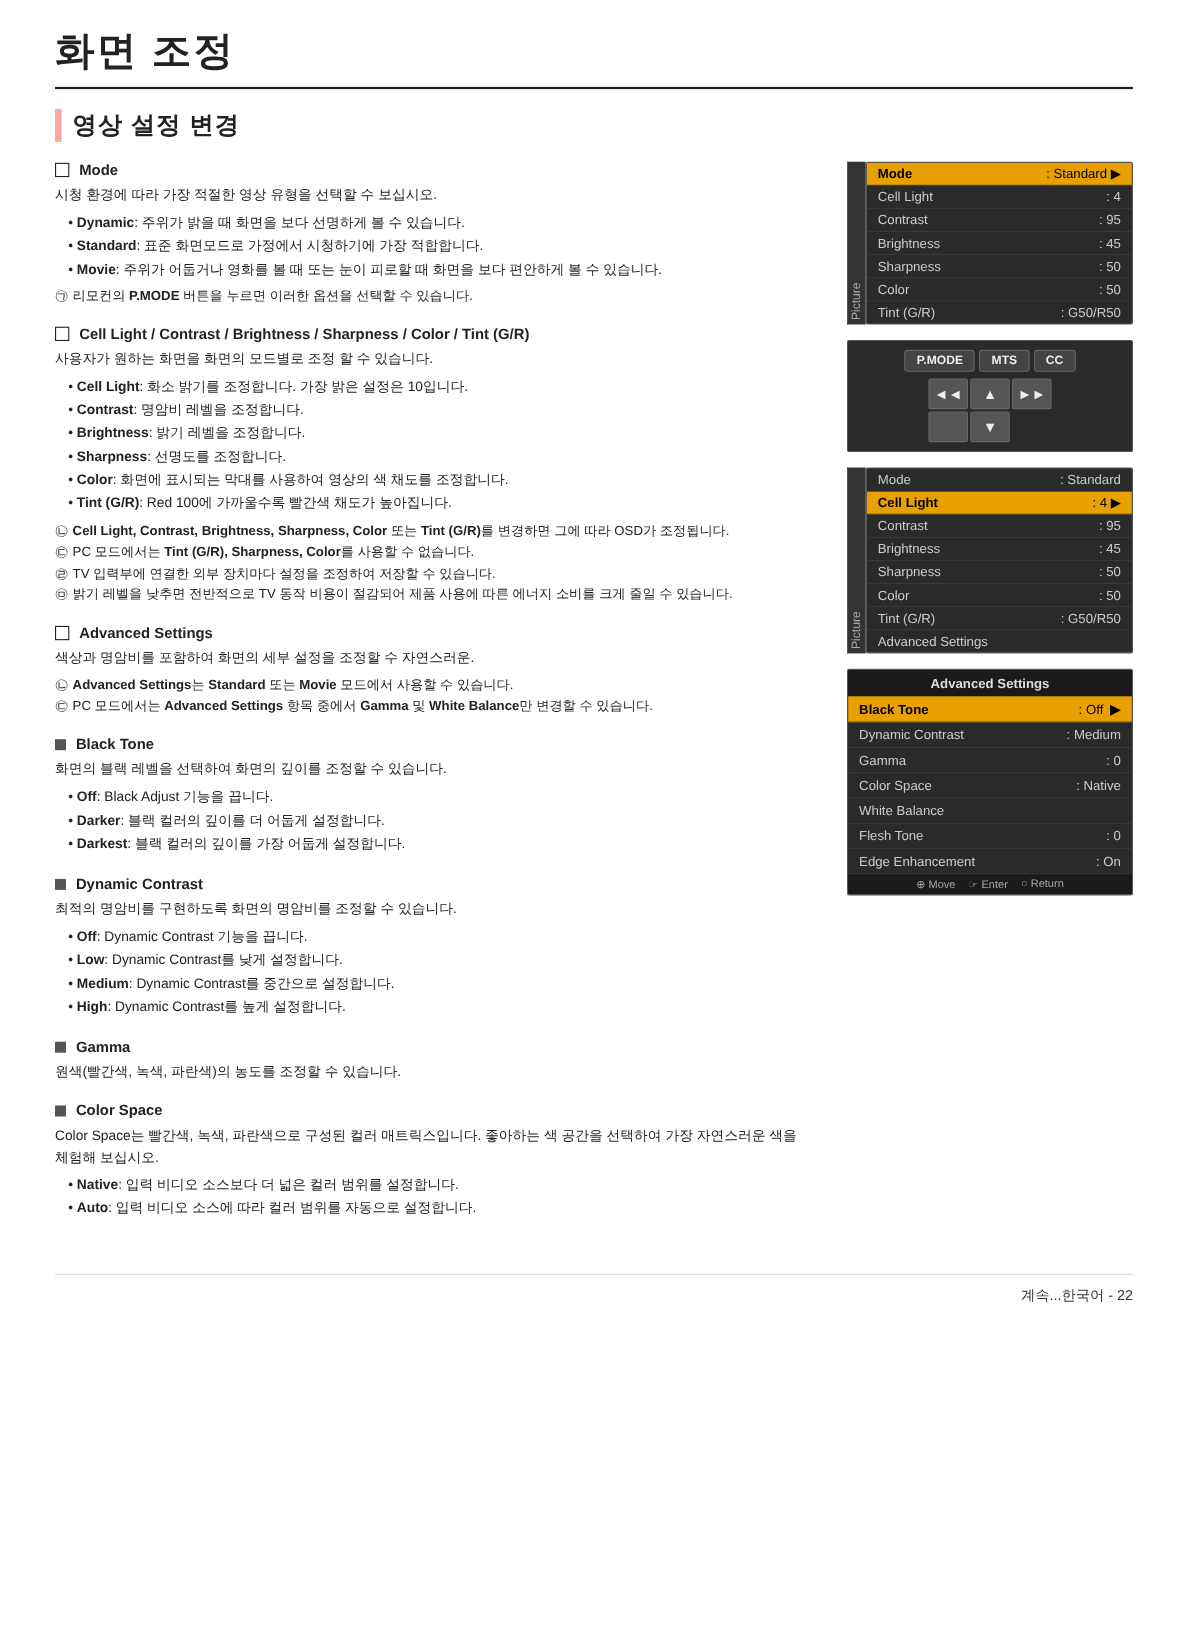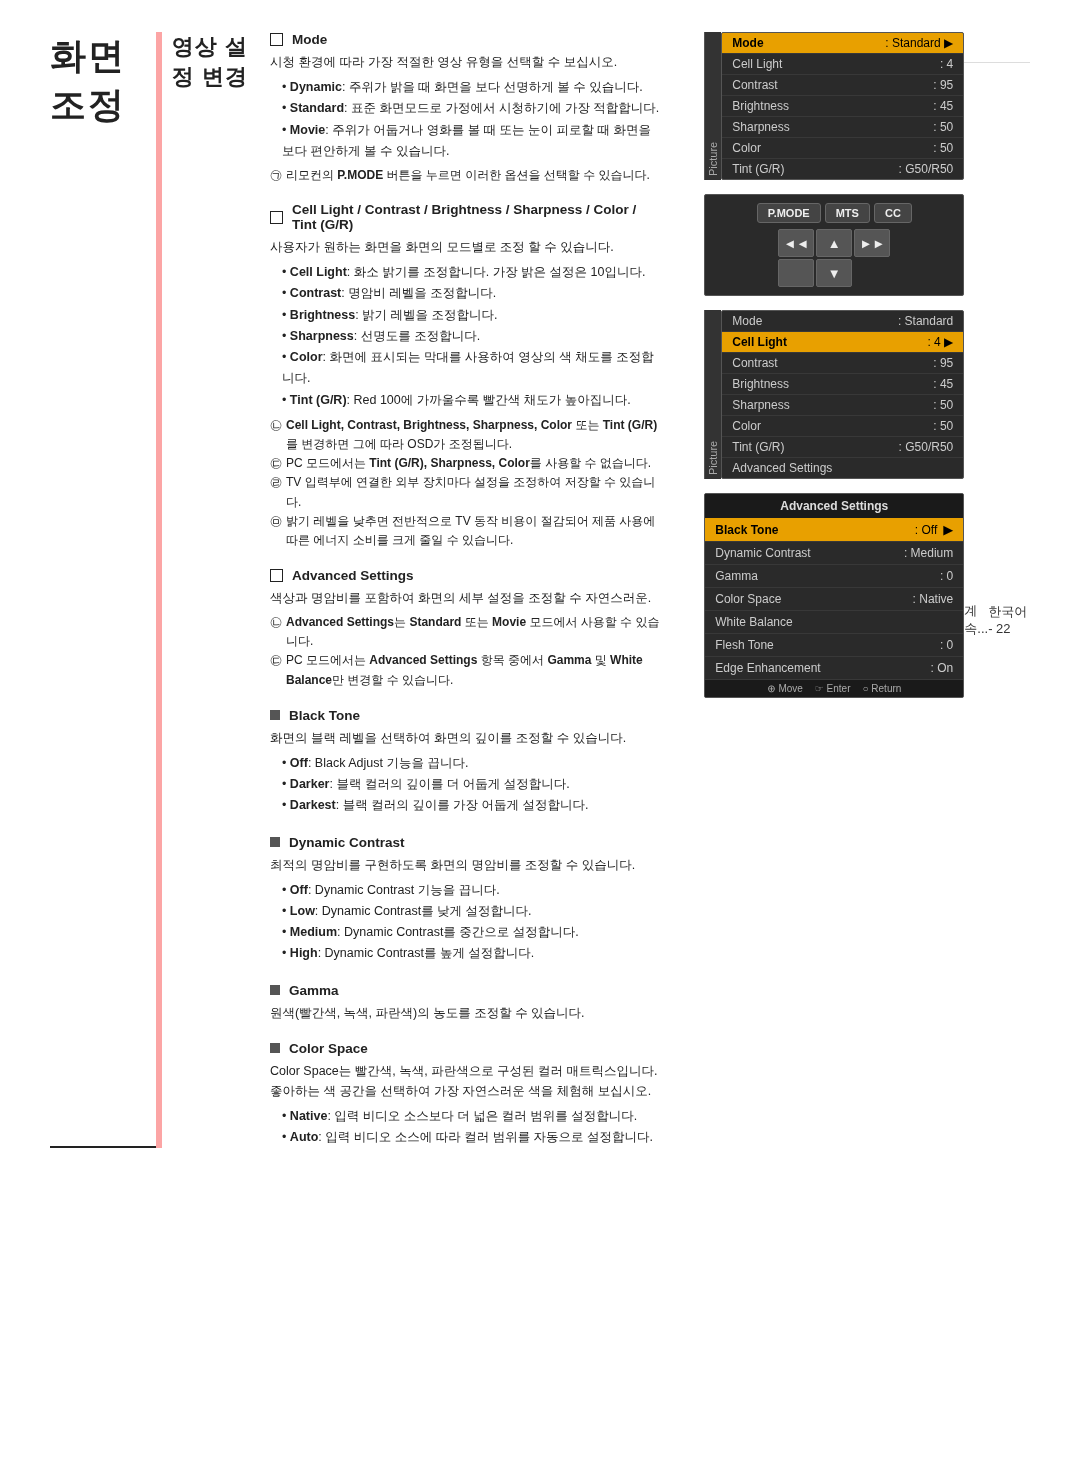--- a/index.html
+++ b/index.html
@@ -6,22 +6,23 @@
     body {
       width: 1080px;
       min-height: 1482px;
       background: #ffffff;
       font-family: 'Malgun Gothic', 'Apple SD Gothic Neo', sans-serif;
       font-size: 13px;
       color: #222;
       position: relative;
     }
     .page-container {
-      padding: 32px 50px 60px 50px;
-      display: flex;
+      padding: 22px 50px 60px 50px;
+      display: flex;
+      flex-direction: column;
     }
     
     .main-title {
       font-size: 36px;
       font-weight: bold;
       border-bottom: 2px solid #222;
       padding-bottom: 8px;
       margin-bottom: 18px;
       letter-spacing: 2px;
     }
@@ -213,21 +214,21 @@
       background: #333;
       border-right: 1px solid #555;
     }
     .panel-with-label {
       display: flex;
     }
     
     .page-footer {
       margin-top: 30px;
       display: flex;
-      justify-content: space-between;
+      justify-content: flex-end;
       align-items: center;
       padding-top: 10px;
       border-top: 1px solid #ddd;
     }
     .page-footer-continue {
       font-size: 13px;
       color: #333;
     }
     .page-footer-number {
       font-size: 13px;

